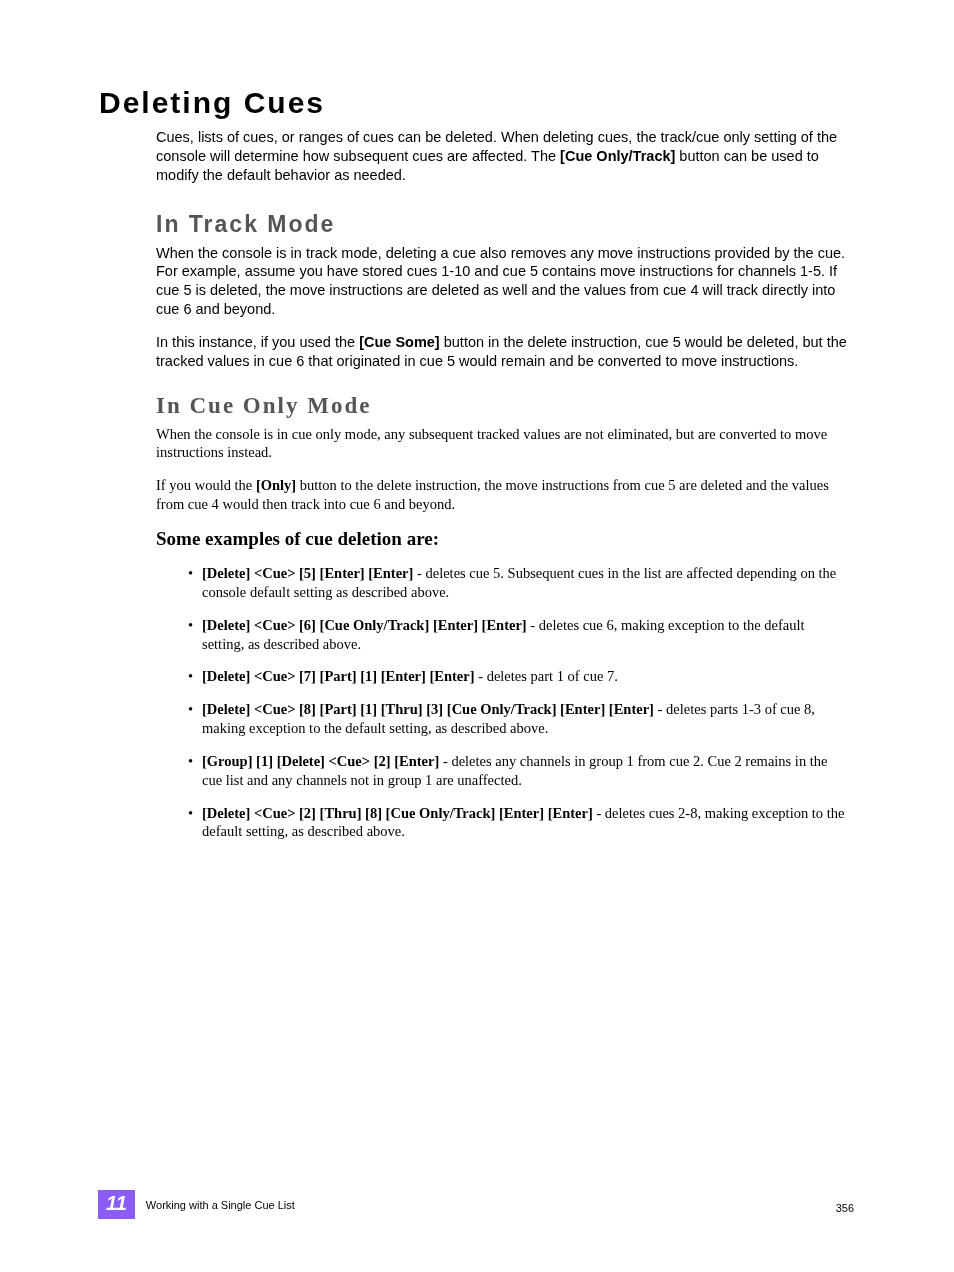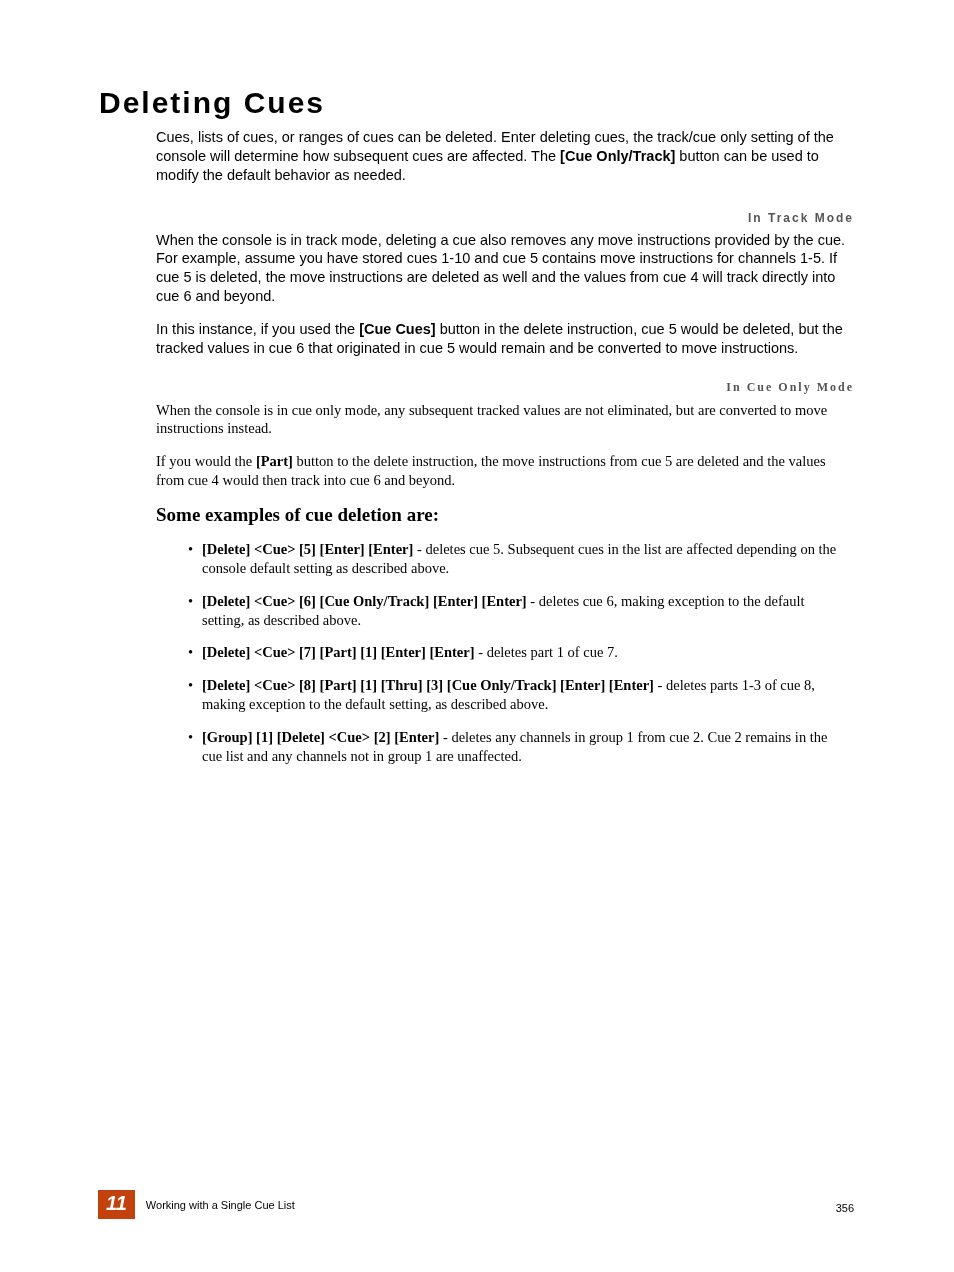--- a/index.html
+++ b/index.html
@@ -25,26 +25,25 @@
     font-weight: bold;
     letter-spacing: 2px;
     color: #000;
   }
   .intro {
     font-size: 14.5px;
     line-height: 1.30;
     margin: 0 0 26px 28px;
   }
   h2.sub {
-    font-size: 12px;
+    font-size: 23px;
     letter-spacing: 2px;
     color: #555;
     margin: 0 0 6px 0;
     font-weight: bold;
-    text-align: right;
   }
   p.body {
     font-size: 14.5px;
     line-height: 1.30;
     margin: 0 0 14px 0;
   }
   .section { margin: 0 0 22px 28px; }
   .section.last { margin-bottom: 0; font-family: Liberation Serif, serif; }
   .examples-head {
     font-size: 19px;
@@ -75,21 +74,21 @@
     position: absolute;
     left: 98px;
     right: 100px;
     bottom: 52px;
     height: 30px;
     font-size: 11px;
     color: #000;
   }
   .footer .chapnum {
     display: inline-block;
-    background: #c2410c;
+    background: #8b5cf6;
     color: #fff;
     font-weight: bold;
     font-style: italic;
     font-size: 20px;
     padding: 2px 8px 4px 8px;
     margin-right: 8px;
     vertical-align: middle;
     font-family: Arial, Helvetica, sans-serif;
   }
   .footer .chaptitle {
@@ -104,56 +103,59 @@
   }
 </style>
 </head>
 <body>
 
 <div class="page">
 
   <h1 class="title">Deleting Cues</h1>
 
   <p class="intro">
-    <span>Cues, lists of cues, or ranges of cues can be deleted. Enter deleting cues, the track/cue only setting of the console will determine how subsequent cues are affected. The </span><span class="b">[Cue Only/Track]</span><span> button can be used to modify the default behavior as needed.</span>
+    <span>Cues, lists of cues, or ranges of cues can be deleted. When deleting cues, the track/cue only setting of the console will determine how subsequent cues are affected. The </span><span class="b">[Cue Only/Track]</span><span> button can be used to modify the default behavior as needed.</span>
   </p>
 
   <div class="section">
     <h2 class="sub">In Track Mode</h2>
     <p class="body">When the console is in track mode, deleting a cue also removes any move instructions provided by the cue. For example, assume you have stored cues 1-10 and cue 5 contains move instructions for channels 1-5. If cue 5 is deleted, the move instructions are deleted as well and the values from cue 4 will track directly into cue 6 and beyond.</p>
     <p class="body">
-      <span>In this instance, if you used the </span><span class="b">[Cue Cues]</span><span> button in the delete instruction, cue 5 would be deleted, but the tracked values in cue 6 that originated in cue 5 would remain and be converted to move instructions.</span>
+      <span>In this instance, if you used the </span><span class="b">[Cue Some]</span><span> button in the delete instruction, cue 5 would be deleted, but the tracked values in cue 6 that originated in cue 5 would remain and be converted to move instructions.</span>
     </p>
   </div>
 
   <div class="section last">
     <h2 class="sub">In Cue Only Mode</h2>
     <p class="body">When the console is in cue only mode, any subsequent tracked values are not eliminated, but are converted to move instructions instead.</p>
     <p class="body">
-      <span>If you would the </span><span class="b">[Part]</span><span> button to the delete instruction, the move instructions from cue 5 are deleted and the values from cue 4 would then track into cue 6 and beyond.</span>
+      <span>If you would the </span><span class="b">[Only]</span><span> button to the delete instruction, the move instructions from cue 5 are deleted and the values from cue 4 would then track into cue 6 and beyond.</span>
     </p>
 
     <p class="examples-head">Some examples of cue deletion are:</p>
 
     <ul class="examples">
       <li>
         <span class="b">[Delete] &lt;Cue&gt; [5] [Enter] [Enter]</span><span> - deletes cue 5. Subsequent cues in the list are affected depending on the console default setting as described above.</span>
       </li>
       <li>
         <span class="b">[Delete] &lt;Cue&gt; [6] [Cue Only/Track] [Enter] [Enter]</span><span> - deletes cue 6, making exception to the default setting, as described above.</span>
       </li>
       <li>
         <span class="b">[Delete] &lt;Cue&gt; [7] [Part] [1] [Enter] [Enter]</span><span> - deletes part 1 of cue 7.</span>
       </li>
       <li>
         <span class="b">[Delete] &lt;Cue&gt; [8] [Part] [1] [Thru] [3] [Cue Only/Track] [Enter] [Enter]</span><span> - deletes parts 1-3 of cue 8, making exception to the default setting, as described above.</span>
       </li>
       <li>
         <span class="b">[Group] [1] [Delete] &lt;Cue&gt; [2] [Enter]</span><span> - deletes any channels in group 1 from cue 2. Cue 2 remains in the cue list and any channels not in group 1 are unaffected.</span>
       </li>
+      <li>
+        <span class="b">[Delete] &lt;Cue&gt; [2] [Thru] [8] [Cue Only/Track] [Enter] [Enter]</span><span> - deletes cues 2-8, making exception to the default setting, as described above.</span>
+      </li>
     </ul>
   </div>
 
   <div class="footer">
     <span class="chapnum">11</span>
     <span class="chaptitle">Working with a Single Cue List</span>
     <span class="pagenum">356</span>
   </div>
 
 </div>

